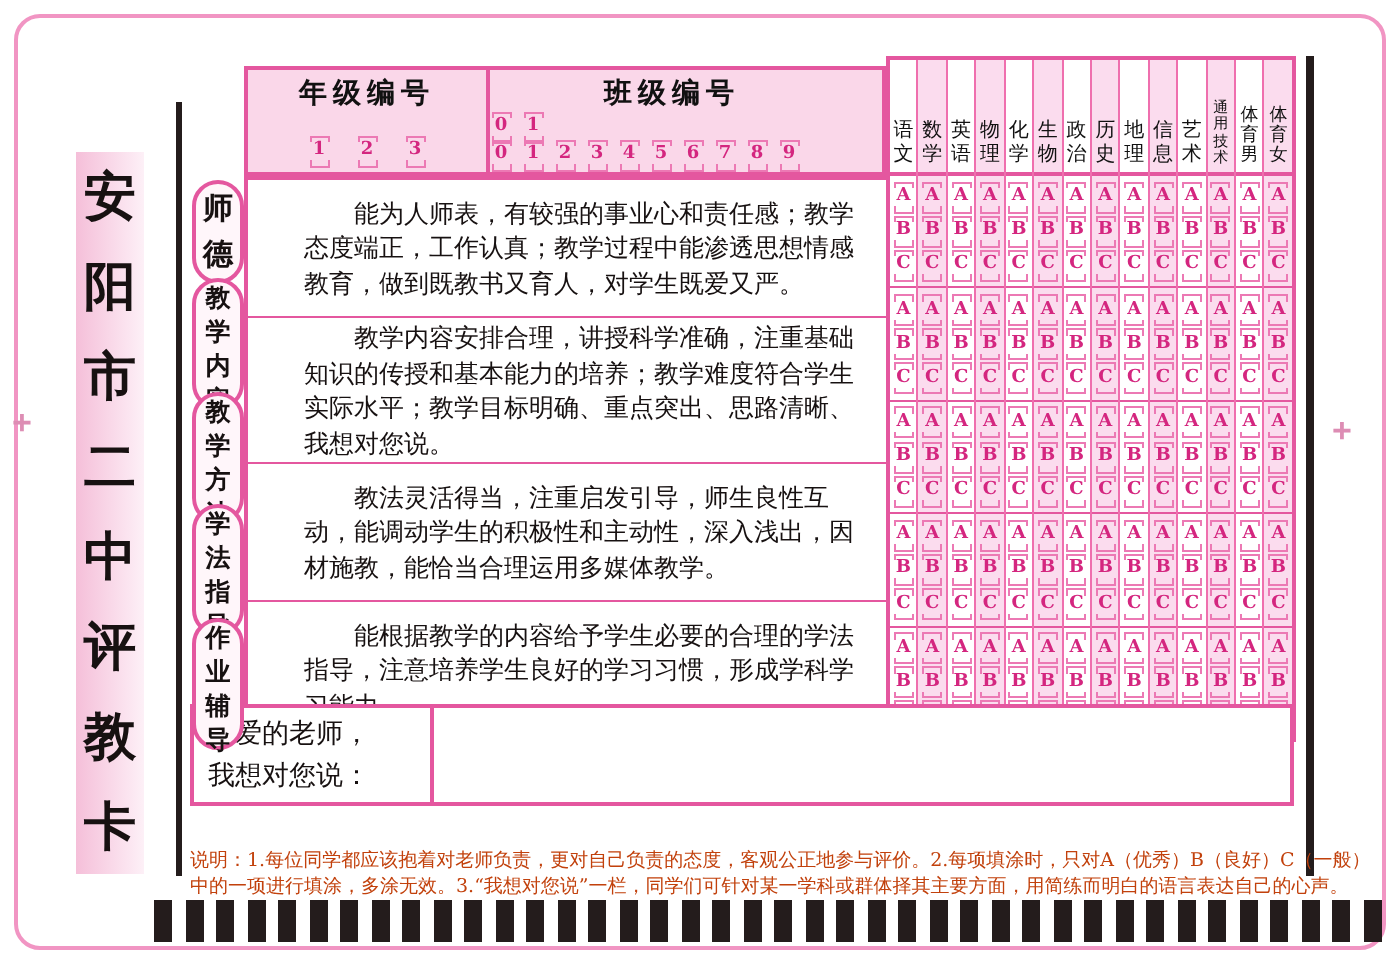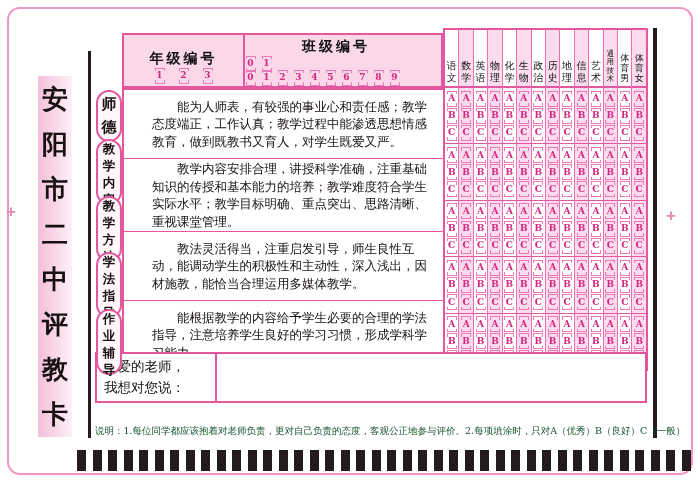--- a/index.html
+++ b/index.html
@@ -15,21 +15,21 @@
         background:linear-gradient(to right,#f5bfd9,#fdf0f7);
         display:flex;flex-direction:column;justify-content:space-around;align-items:center;}
   .tchar{font-size:26px;font-weight:bold;color:#171111;line-height:1;}
   .vline{position:absolute;background:#241c1c;}
   .vline-left{left:88px;top:51px;width:3px;height:387px;}
   .vline-right{left:653px;top:28px;width:4px;height:410px;}
   
   .header-table{position:absolute;left:122px;top:33px;width:321px;height:55px;
         background:#fad7e9;border:2px solid #e4579f;box-sizing:border-box;display:flex;}
   .grade-cell{width:121px;border-right:2px solid #e4579f;box-sizing:border-box;
-        display:flex;flex-direction:column;align-items:center;justify-content:space-between;padding:15px 0 4px;}
+        display:flex;flex-direction:column;align-items:center;justify-content:space-between;padding:3px 0 4px;}
   .class-cell{flex:1;display:flex;flex-direction:column;padding:3px 0 4px 0;box-sizing:border-box;}
   .hdr-label{font-family:"Liberation Sans",sans-serif;font-weight:bold;font-size:14px;letter-spacing:3px;color:#111;}
   .class-cell .hdr-label{align-self:center;margin-right:14px;}
   .digit-row{display:flex;gap:5px;}
   .grade-cell .digit-row{gap:13px;}
   .class-tens{margin:1px 0 1px 0;}
   
   .bub{position:relative;width:11px;height:13px;line-height:13px;text-align:center;
         font-weight:bold;font-size:9px;color:#d4267f;font-family:"DejaVu Serif",serif;flex:none;}
   .bub::before{content:"";position:absolute;top:-1.5px;left:0.5px;right:0.5px;height:2.5px;
@@ -61,21 +61,21 @@
         border-radius:13px;background:#fff6fa;display:flex;flex-direction:column;
         justify-content:space-evenly;align-items:center;font-weight:bold;color:#171111;z-index:3;}
   
   .comment-box{position:absolute;left:95px;top:352px;width:552px;height:51px;box-sizing:border-box;
         border:2px solid #e4579f;display:flex;background:#fff;}
   .comment-label{width:120px;border-right:2px solid #e4579f;box-sizing:border-box;
         display:flex;flex-direction:column;justify-content:center;padding-left:7px;gap:3px;}
   .comment-label div{font-size:13.5px;color:#171111;}
   .comment-area{flex:1;}
   
-  .notes{position:absolute;left:95px;top:425px;width:600px;color:#14532d;}
+  .notes{position:absolute;left:95px;top:425px;width:600px;color:#c2410c;}
   .note-line{font-size:9.5px;line-height:12.5px;white-space:nowrap;}
   
   .timing-marks{position:absolute;left:77px;top:450px;width:614px;height:21px;
         display:flex;justify-content:space-between;}
   .tmark{width:9px;height:21px;background:#241c1c;}
 </style>
 </head>
 <body>
 
 <div class="card">
@@ -124,21 +124,21 @@
           <span class="bub">9</span>
         </div>
     </div>
   </div>
 
   <div class="rows-area" id="rowsArea">
       <div class="crit-row">
         <p class="crit-text">能为人师表，有较强的事业心和责任感；教学态度端正，工作认真；教学过程中能渗透思想情感教育，做到既教书又育人，对学生既爱又严。</p>
       </div>
       <div class="crit-row">
-        <p class="crit-text">教学内容安排合理，讲授科学准确，注重基础知识的传授和基本能力的培养；教学难度符合学生实际水平；教学目标明确、重点突出、思路清晰、重视课堂管理。</p>
+        <p class="crit-text">教学内容安排合理，讲授科学准确，注重基础知识的传授和基本能力的培养；教学难度符合学生实际水平；教学目标明确、重点突出、思路清晰、我想对您说。</p>
       </div>
       <div class="crit-row">
         <p class="crit-text">教法灵活得当，注重启发引导，师生良性互动，能调动学生的积极性和主动性，深入浅出，因材施教，能恰当合理运用多媒体教学。</p>
       </div>
       <div class="crit-row">
         <p class="crit-text">能根据教学的内容给予学生必要的合理的学法指导，注意培养学生良好的学习习惯，形成学科学习能力。</p>
       </div>
     </div>
   <div class="bubble-grid" id="bubbleGrid">
       <div class="g-col">
@@ -612,20 +612,21 @@
   <div class="comment-box">
     <div class="comment-label">
       <div>亲爱的老师，</div>
       <div>我想对您说：</div>
     </div>
     <div class="comment-area"></div>
   </div>
 
   <div class="notes">
     <div class="note-line">说明：1.每位同学都应该抱着对老师负责，更对自己负责的态度，客观公正地参与评价。2.每项填涂时，只对A（优秀）B（良好）C（一般）</div>
+    <div class="note-line">中的一项进行填涂，多涂无效。3.“我想对您说”一栏，同学们可针对某一学科或群体择其主要方面，用简练而明白的语言表达自己的心声。</div>
   </div>
 
   <div class="timing-marks" id="timingMarks">
       <div class="tmark"></div>
       <div class="tmark"></div>
       <div class="tmark"></div>
       <div class="tmark"></div>
       <div class="tmark"></div>
       <div class="tmark"></div>
       <div class="tmark"></div>

